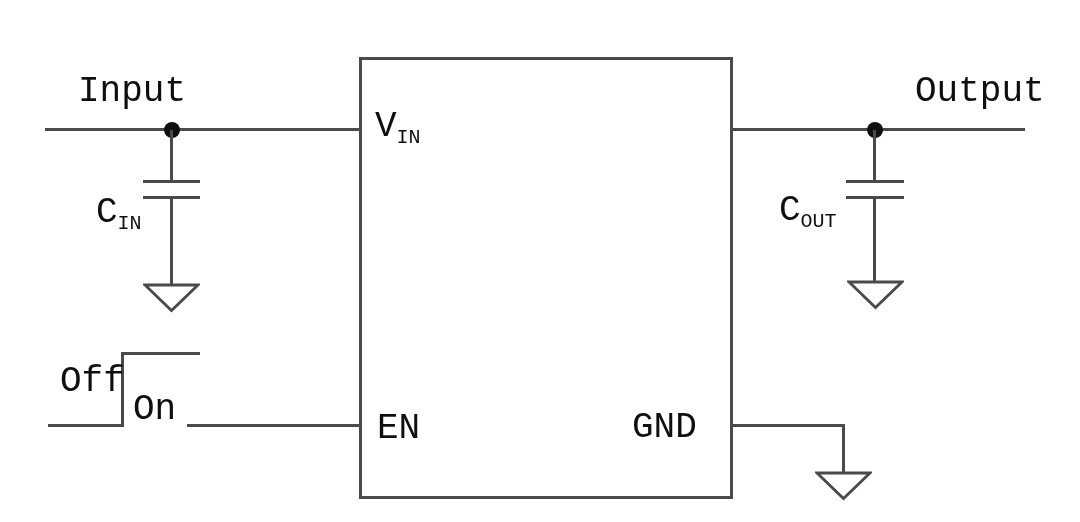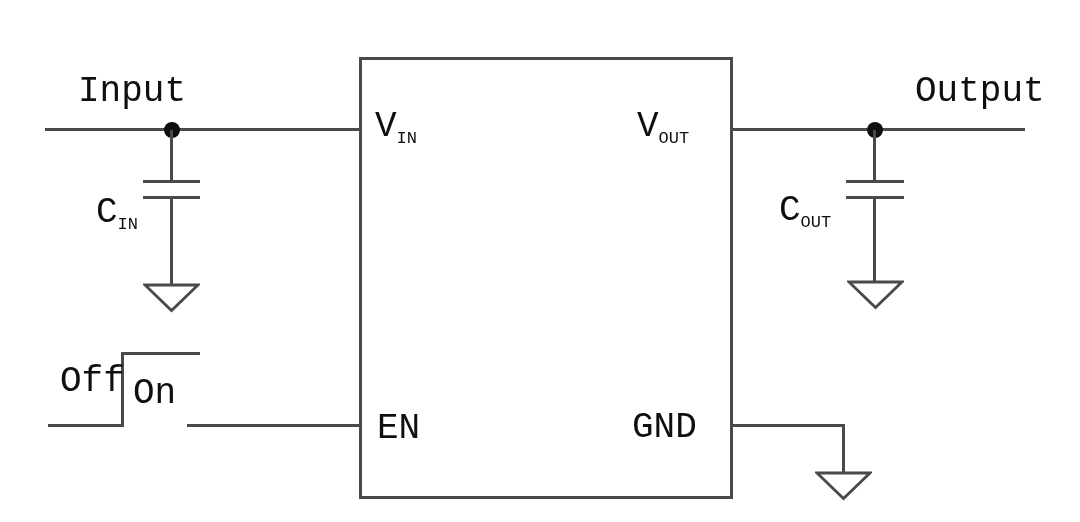--- a/index.html
+++ b/index.html
@@ -18,21 +18,21 @@
   }
   .wire{position:absolute;background:var(--line);}
   .label{
     position:absolute;
     color:var(--text);
     font-size:36px;
     line-height:1;
     white-space:nowrap;
   }
   .sub{
-    font-size:17px;
+    font-size:20px;
     vertical-align:-7px;
     letter-spacing:0;
   }
   .ic-box{
     position:absolute;
     left:359px;top:57px;width:374px;height:442px;
     box-sizing:border-box;
     border:3px solid var(--line);
     background:var(--bg);
   }
@@ -63,30 +63,29 @@
     <svg class="gnd" style="left:143px;top:283px;" width="57" height="30" viewBox="0 0 57 30">
       <polygon points="2,2 55,2 28.5,27.5" style="fill:var(--bg);stroke:var(--line);stroke-width:2.8;"></polygon>
     </svg>
   </div>
 
   <div>
     <div class="wire" style="left:48px;top:424px;width:75px;height:3px;"></div>
     <div class="wire" style="left:121px;top:352px;width:3px;height:75px;"></div>
     <div class="wire" style="left:121px;top:352px;width:79px;height:3px;"></div>
     <div class="label" style="left:60px;top:364px;">Off</div>
-    <div class="label" style="left:133px;top:376px;">On</div>
+    <div class="label" style="left:133px;top:392px;">On</div>
   </div>
 
   <div class="wire" style="left:187px;top:424px;width:172px;height:3px;"></div>
 
   <div class="ic-box"></div>
 
   <div class="label" style="left:375px;top:109px;"><span>V</span><span class="sub">IN</span></div>
 
-  <div class="label" style="left:637px;top:109px;"><span>V</span><span class="sub">OUT</span></div>
 
   <div class="label" style="left:377px;top:411px;">EN</div>
 
   <div class="label" style="left:632px;top:410px;">GND</div>
 
   <div class="label" style="left:915px;top:74px;">Output</div>
 
   <div class="wire" style="left:733px;top:128px;width:292px;height:3px;"></div>
 
   <div class="junction-dot" style="left:867px;top:122px;"></div>

